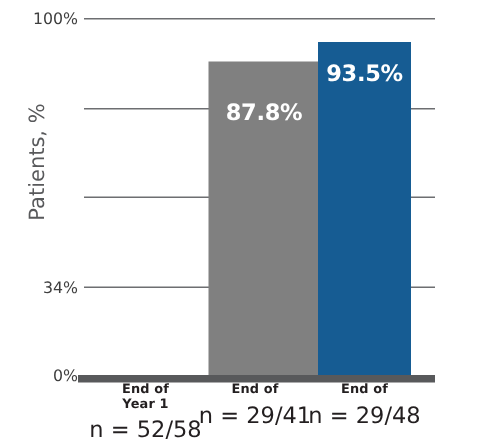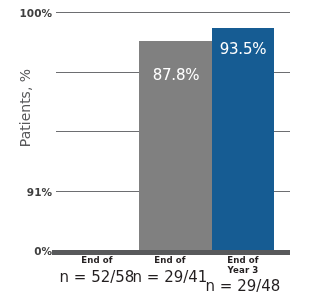--- a/index.html
+++ b/index.html
@@ -52,21 +52,21 @@
     height: 1px;
     background: #6d6e71;
   }
 
   .tick-label {
     position: absolute;
     right: 0;
     width: 44px;
     text-align: right;
     font-size: 10.5px;
-    font-weight: bold;
+    font-weight: normal;
     color: #3f3f3f;
     line-height: 1;
   }
   #y-tick-labels {
     position: absolute;
     left: 0px;
     top: 12px;
     width: 52px;
     height: 238px;
   }
@@ -84,21 +84,21 @@
     position: absolute;
     bottom: 0;
   }
   .bar-value {
     position: absolute;
     left: 0;
     right: 0;
     text-align: center;
     color: #ffffff;
     font-size: 15px;
-    font-weight: normal;
+    font-weight: bold;
     letter-spacing: -0.2px;
   }
 
   
   #x-labels {
     position: absolute;
     left: 56px;
     top: 256px;
     width: 234px;
     height: 38px;
@@ -126,21 +126,21 @@
 </style>
 </head>
 <body>
 
 <div id="chart-root">
 
   <div id="y-axis-title">Patients, %</div>
 
   <div id="y-tick-labels">
     <div class="tick-label" style="top:-4px;">100%</div>
-    <div class="tick-label" style="top:174.5px;">91%</div>
+    <div class="tick-label" style="top:174.5px;">34%</div>
     <div class="tick-label" style="top:234px;">0%</div>
   </div>
 
   <div id="plot-area">
 
     <div class="gridline" style="top:0px;"></div>
     <div class="gridline" style="top:59.5px;"></div>
     <div class="gridline" style="top:119px;"></div>
     <div class="gridline" style="top:178.5px;"></div>
 
@@ -154,29 +154,29 @@
     </div>
 
   </div>
 
   <div id="baseline" style="top:250px;"></div>
 
   <div id="x-labels">
 
     <div class="x-label" style="left:1px; width:80px;">
       <span class="l1">End of</span>
+      <span class="l2">Year 1</span>
       <span class="l3">n = 52/58</span>
     </div>
 
     <div class="x-label" style="left:74px; width:80px;">
       <span class="l1">End of</span>
       <span class="l3">n = 29/41</span>
     </div>
 
     <div class="x-label" style="left:147px; width:80px;">
       <span class="l1">End of</span>
-      <span class="l2">Year 3</span>
       <span class="l3">n = 29/48</span>
     </div>
 
   </div>
 
 </div>
 
 </body></html>

